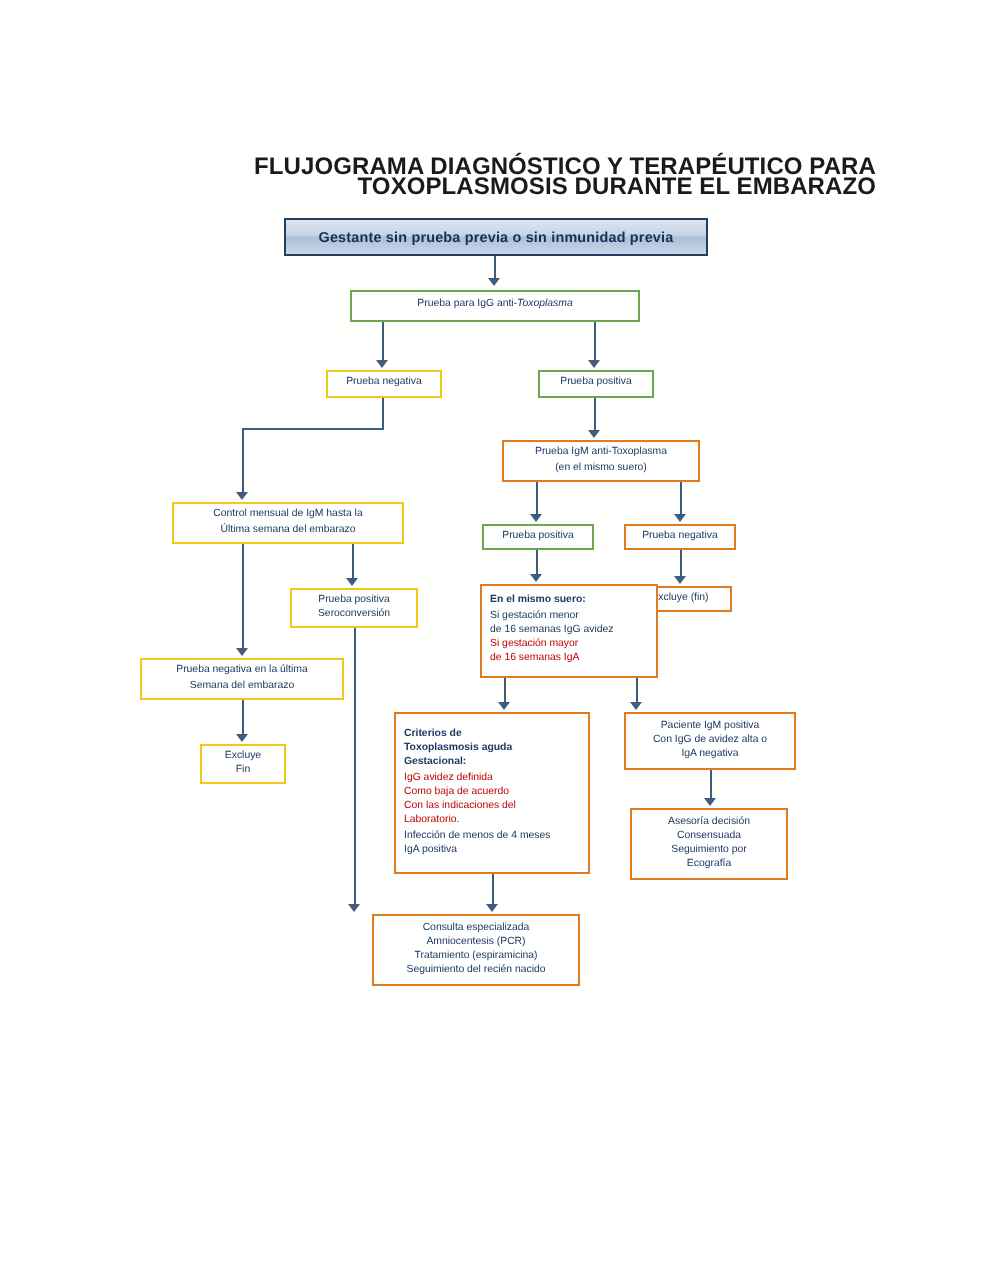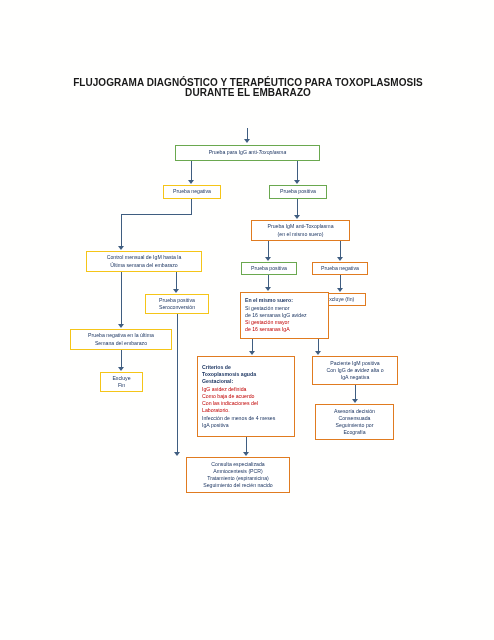--- a/index.html
+++ b/index.html
@@ -20,22 +20,22 @@
     left: 0; top: 0;
     width: 494px;
     height: 640px;
     background: #fffffe;
   }
   .title {
     position: absolute;
     left: 58px;
     top: 78px;
     width: 380px;
-    text-align: center;
-    font-size: 10px;
+    text-align: right;
+    font-size: 12px;
     font-weight: bold;
     letter-spacing: 0.05px;
     color: #1a1a1a;
     line-height: 10px;
   }
   
   .node {
     position: absolute;
     box-sizing: border-box;
     background: #ffffff;
@@ -97,20 +97,23 @@
   .left-align { text-align: left; padding-left: 4px; }
   .em { font-style: italic; }
 </style>
 </head>
 <body>
 
 <div id="page">
 
   <div class="title">FLUJOGRAMA DIAGNÓSTICO Y TERAPÉUTICO PARA TOXOPLASMOSIS DURANTE EL EMBARAZO</div>
 
+  <div class="header-box">
+    <span>Gestante sin prueba previa o sin inmunidad previa</span>
+  </div>
 
   <div class="vline" style="left:247px; top:128px; height:12px;"></div>
   <div class="arrowhead" style="left:244px; top:139px;"></div>
 
   <div class="node b-green" style="left:175px; top:145px; width:145px; height:16px;">
     <div class="inner">
       <span>Prueba para IgG anti-</span><span class="em">Toxoplasma</span>
     </div>
   </div>
 

